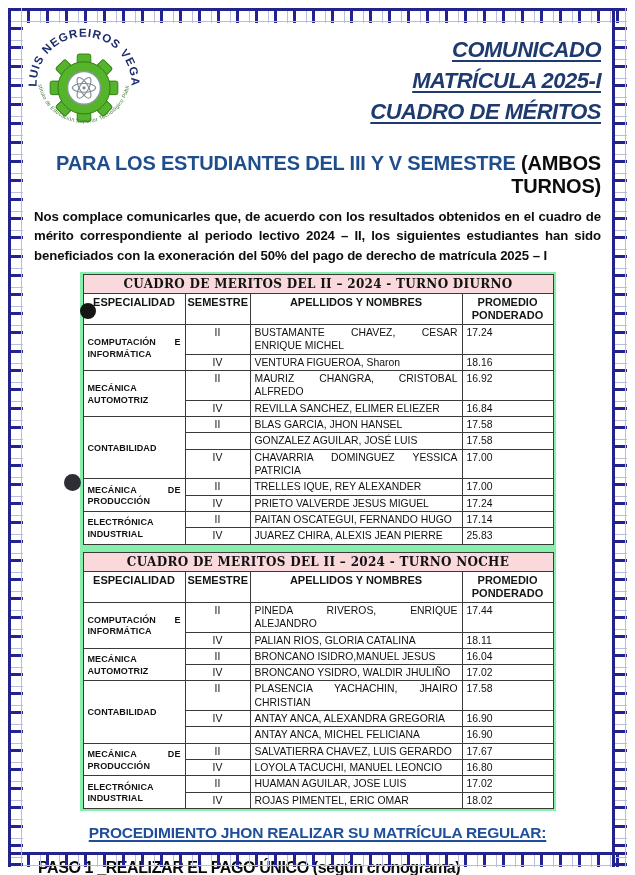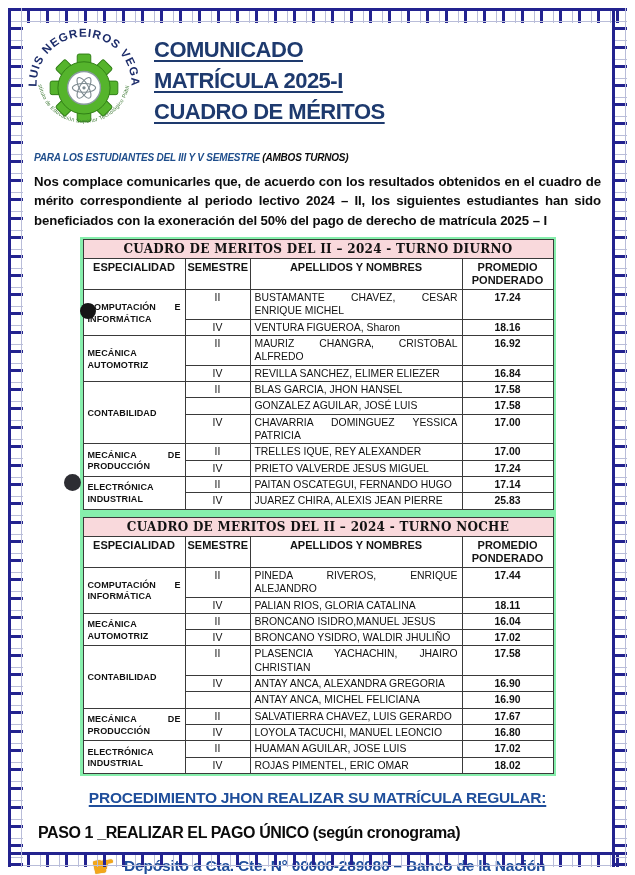--- a/index.html
+++ b/index.html
@@ -24,27 +24,27 @@
       repeating-linear-gradient(to bottom, #23238f 0 3px, transparent 3px 13px, #b9bdd9 13px 14px, transparent 14px 19px);
   }
   .edge.top { top:8px; } .edge.bottom { bottom:8px; }
   .edge.left { left:8px; } .edge.right { right:8px; }
 
   .content { position:absolute; left:34px; right:34px; top:26px; }
 
   
   .header { position:relative; height:118px; }
   .logo { position:absolute; left:-8px; top:0; width:116px; height:116px; }
-  .titles { margin-left:120px; text-align:left; padding-top:8px; }
+  .titles { margin-left:120px; text-align:right; padding-top:8px;font-style:italic; }
   .title-line {
     display:block; color:#1e3a6e; font-weight:bold; font-size:22px;
     letter-spacing:-0.5px; line-height:31px;
     text-decoration:underline; text-decoration-thickness:2px; text-underline-offset:3px;
   }
-  .subtitle { text-align:left; margin-top:8px; font-size:10px; font-weight:bold; letter-spacing:-0.2px;font-style:italic; }
+  .subtitle { text-align:right; margin-top:8px; font-size:20px; font-weight:bold; letter-spacing:-0.2px; }
   .subtitle .blue { color:#1f4e8c; }
   .subtitle .black { color:#0c0c0c; }
 
   .intro {
     margin-top:9px; font-size:13.2px; font-weight:bold; line-height:1.46;
     text-align:justify; color:#0d0d0d; letter-spacing:-0.1px;
   }
 
   
   .tables-wrap { width:476px; margin:7px auto 0 auto; background:#86efac; padding:2px 3px; }
@@ -59,21 +59,21 @@
   .merit thead th.colh {
     font-size:11px; text-align:center; padding:2px 2px; line-height:1.2; color:#151515; background:#fff;
   }
   .merit td { font-size:10.4px; line-height:1.28; padding:1px 4px; }
   .merit td.spec {
     font-size:9px; font-weight:bold; text-align:justify; padding-top:3px; letter-spacing:0.1px;
     vertical-align:middle;
   }
   .merit td.sem { text-align:center; font-weight:normal; }
   .merit td.name { text-align:justify; }
-  .merit td.avg { text-align:center;font-weight:bold; }
+  .merit td.avg { text-align:left; }
 
   .col-spec { width:102px; } .col-sem { width:65px; } .col-name { width:212px; } .col-avg { width:91px; }
 
   
   .scan-dot { position:absolute; border-radius:50%; background:#151515; z-index:6; }
   .dot1 { left:80px; top:303px; width:16px; height:16px; }
   .dot2 { left:64px; top:474px; width:17px; height:17px; background:#2d2d33; }
 
   
   .proc-heading {

